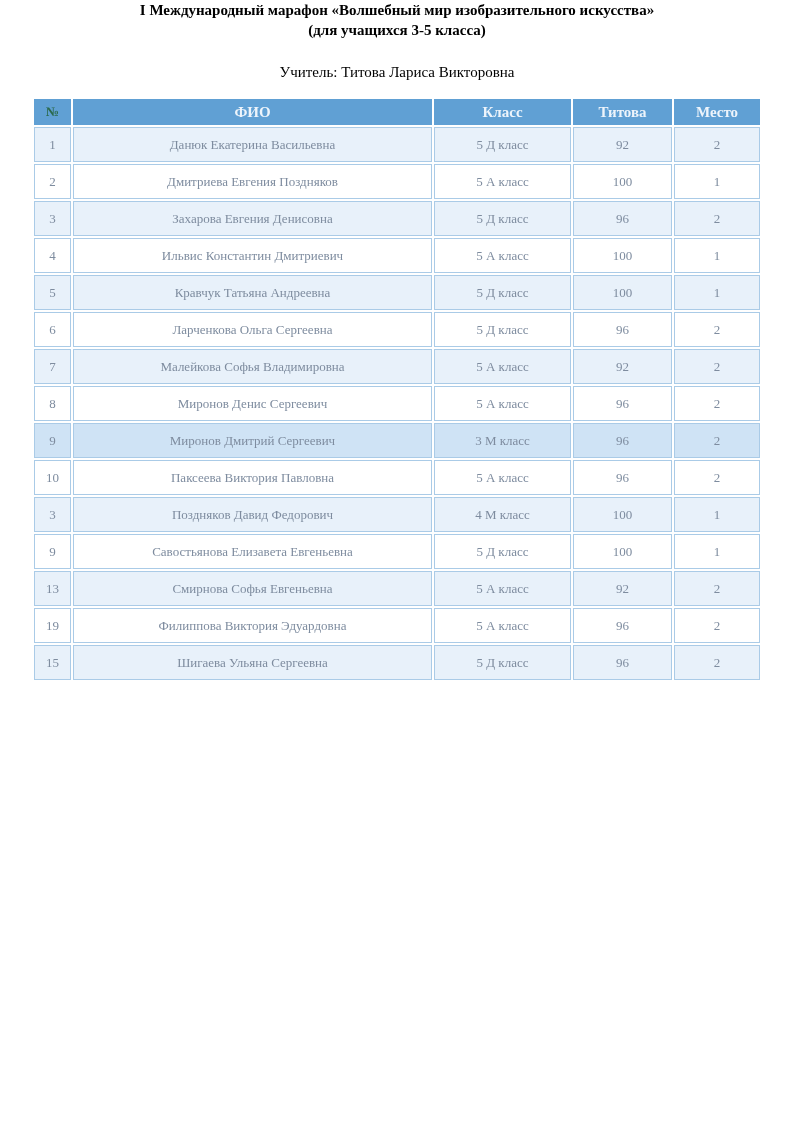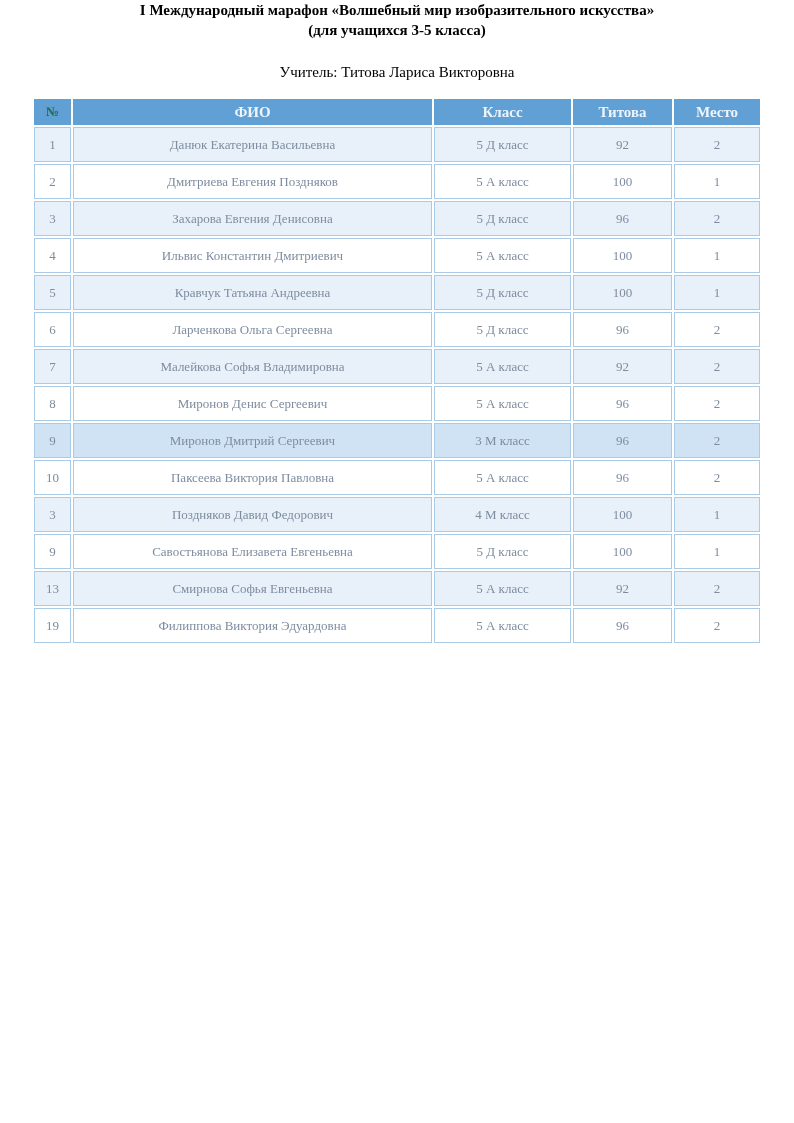--- a/index.html
+++ b/index.html
@@ -184,16 +184,23 @@
     <td>92</td>
     <td>2</td>
   </tr>
         <tr class="plain">
     <td>19</td>
     <td>Филиппова Виктория Эдуардовна</td>
     <td>5 А класс</td>
     <td>96</td>
     <td>2</td>
   </tr>
+        <tr class="shaded">
+    <td>15</td>
+    <td>Шигаева Ульяна Сергеевна</td>
+    <td>5 Д класс</td>
+    <td>96</td>
+    <td>2</td>
+  </tr>
       </tbody>
   </table>
 
 </div>
 
 </body></html>

